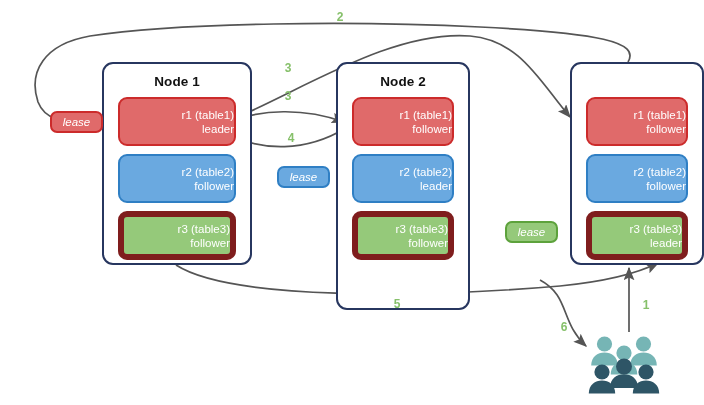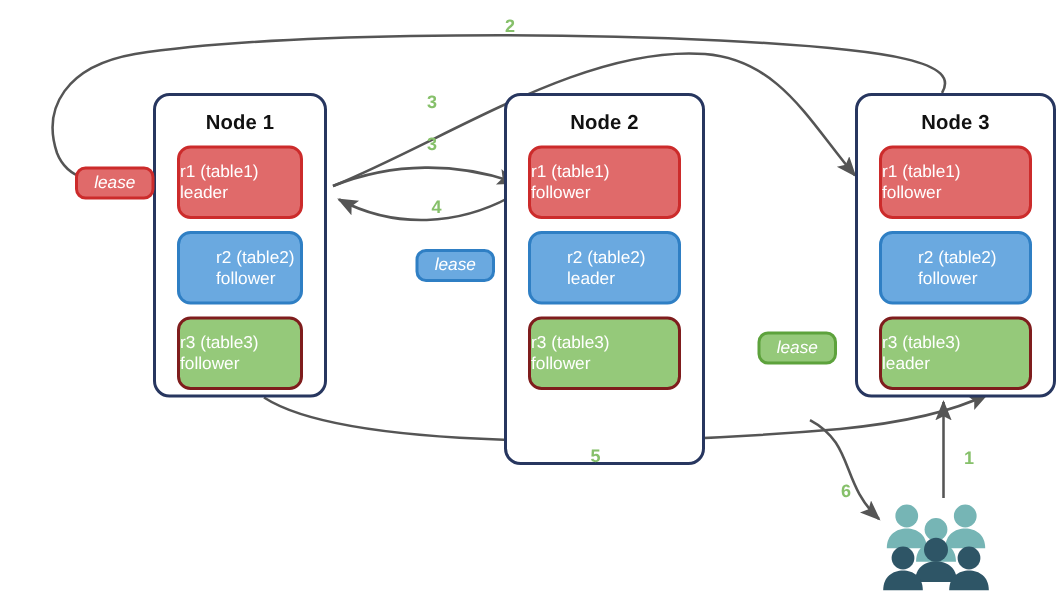--- a/index.html
+++ b/index.html
@@ -7,26 +7,26 @@
        font-family:"Liberation Sans","DejaVu Sans",sans-serif;}
   #canvas{position:absolute;left:0;top:0;width:704px;height:405px;}
   #svg-layer{position:absolute;left:0;top:0;width:704px;height:405px;pointer-events:none;}
 
   .node-box{position:absolute;background:#ffffff;border:2px solid #27365f;
             border-radius:11px;box-sizing:border-box;}
   .node-title{position:absolute;left:0;right:0;top:10px;text-align:center;
               font-size:13.5px;font-weight:bold;color:#111111;letter-spacing:.1px;}
   .replica{position:absolute;left:14px;right:14px;border-radius:9px;
            box-sizing:border-box;display:flex;flex-direction:column;
-           align-items:flex-start;justify-content:center;
+           align-items:flex-end;justify-content:center;
            color:#ffffff;font-size:11.5px;line-height:14px;text-align:center;}
   .replica .l1,.replica .l2{display:block;}
   .r-red{background:#e06a6a;border:2px solid #cc2b2b;}
   .r-blue{background:#6aa9e0;border:2px solid #2f7fc4;padding-left:24px;}
-  .r-green{background:#95c97a;border:2px solid #7f1d1d;}
+  .r-green{background:#95c97a;border:6px solid #7f1d1d;}
 
   .lease{position:absolute;border-radius:7px;box-sizing:border-box;
          display:flex;align-items:center;justify-content:center;
          color:#ffffff;font-size:11.5px;font-style:italic;}
   .lease-red{background:#e06a6a;border:2px solid #cc2b2b;}
   .lease-blue{background:#6aa9e0;border:2px solid #2f7fc4;}
   .lease-green{background:#95c97a;border:2px solid #5da23c;}
 
   .step-label{position:absolute;font-size:12px;font-weight:bold;color:#86c06a;
               text-align:center;white-space:nowrap;}
@@ -55,21 +55,21 @@
       <path d="M346,128 C306,152 262,152 226,133"></path>
 
       <path d="M176,265 C230,300 420,298 560,286 C610,281 640,272 658,263"></path>
 
       <path d="M629,332 L629,268"></path>
 
       <path d="M540,280 C570,296 560,322 586,346"></path>
     </g>
   </svg>
 
-  <div class="node-box" style="left:102px;top:62px;width:116px;height:203px;">
+  <div class="node-box" style="left:102px;top:62px;width:150px;height:203px;">
     <div class="node-title">Node 1</div>
     <div class="replica r-red" style="top:33px;height:49px;">
       <span class="l1">r1 (table1)</span>
       <span class="l2">leader</span>
     </div>
     <div class="replica r-blue" style="top:90px;height:49px;">
       <span class="l1">r2 (table2)</span>
       <span class="l2">follower</span>
     </div>
     <div class="replica r-green" style="top:147px;height:49px;">
@@ -88,21 +88,20 @@
       <span class="l1">r2 (table2)</span>
       <span class="l2">leader</span>
     </div>
     <div class="replica r-green" style="top:147px;height:49px;">
       <span class="l1">r3 (table3)</span>
       <span class="l2">follower</span>
     </div>
   </div>
 
   <div class="node-box" style="left:570px;top:62px;width:134px;height:203px;">
-    <div class="node-title">Node 3</div>
     <div class="replica r-red" style="top:33px;height:49px;">
       <span class="l1">r1 (table1)</span>
       <span class="l2">follower</span>
     </div>
     <div class="replica r-blue" style="top:90px;height:49px;">
       <span class="l1">r2 (table2)</span>
       <span class="l2">follower</span>
     </div>
     <div class="replica r-green" style="top:147px;height:49px;">
       <span class="l1">r3 (table3)</span>

